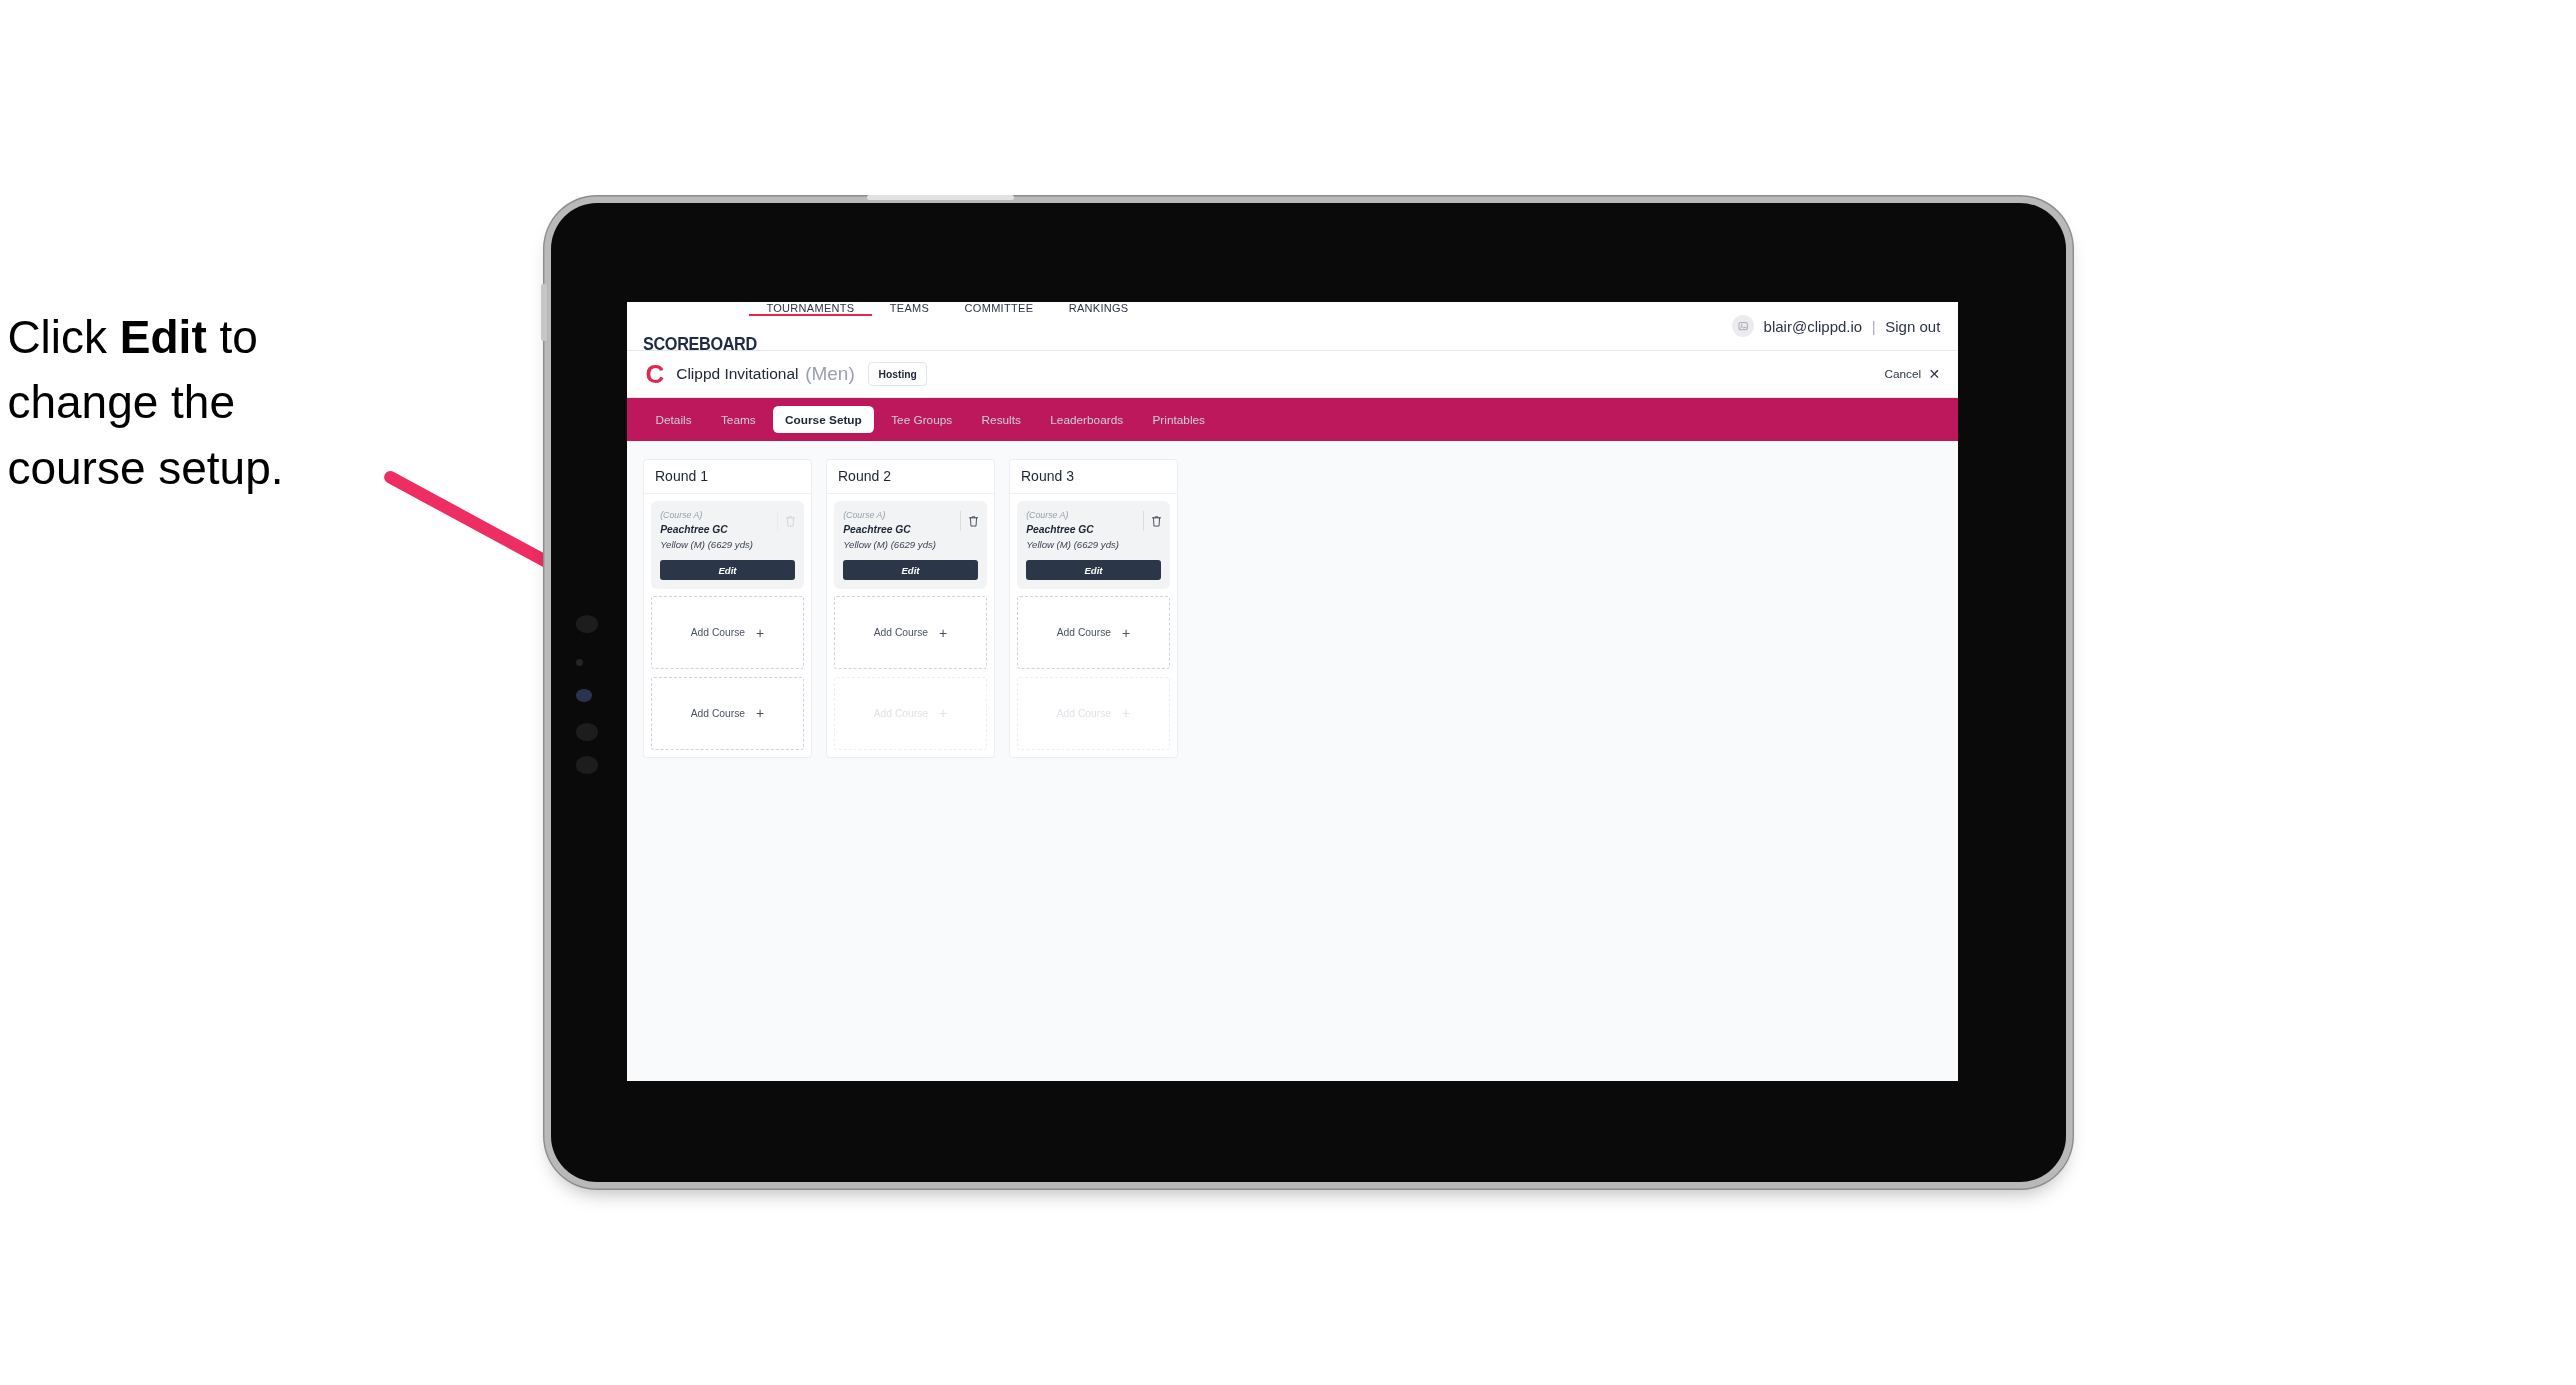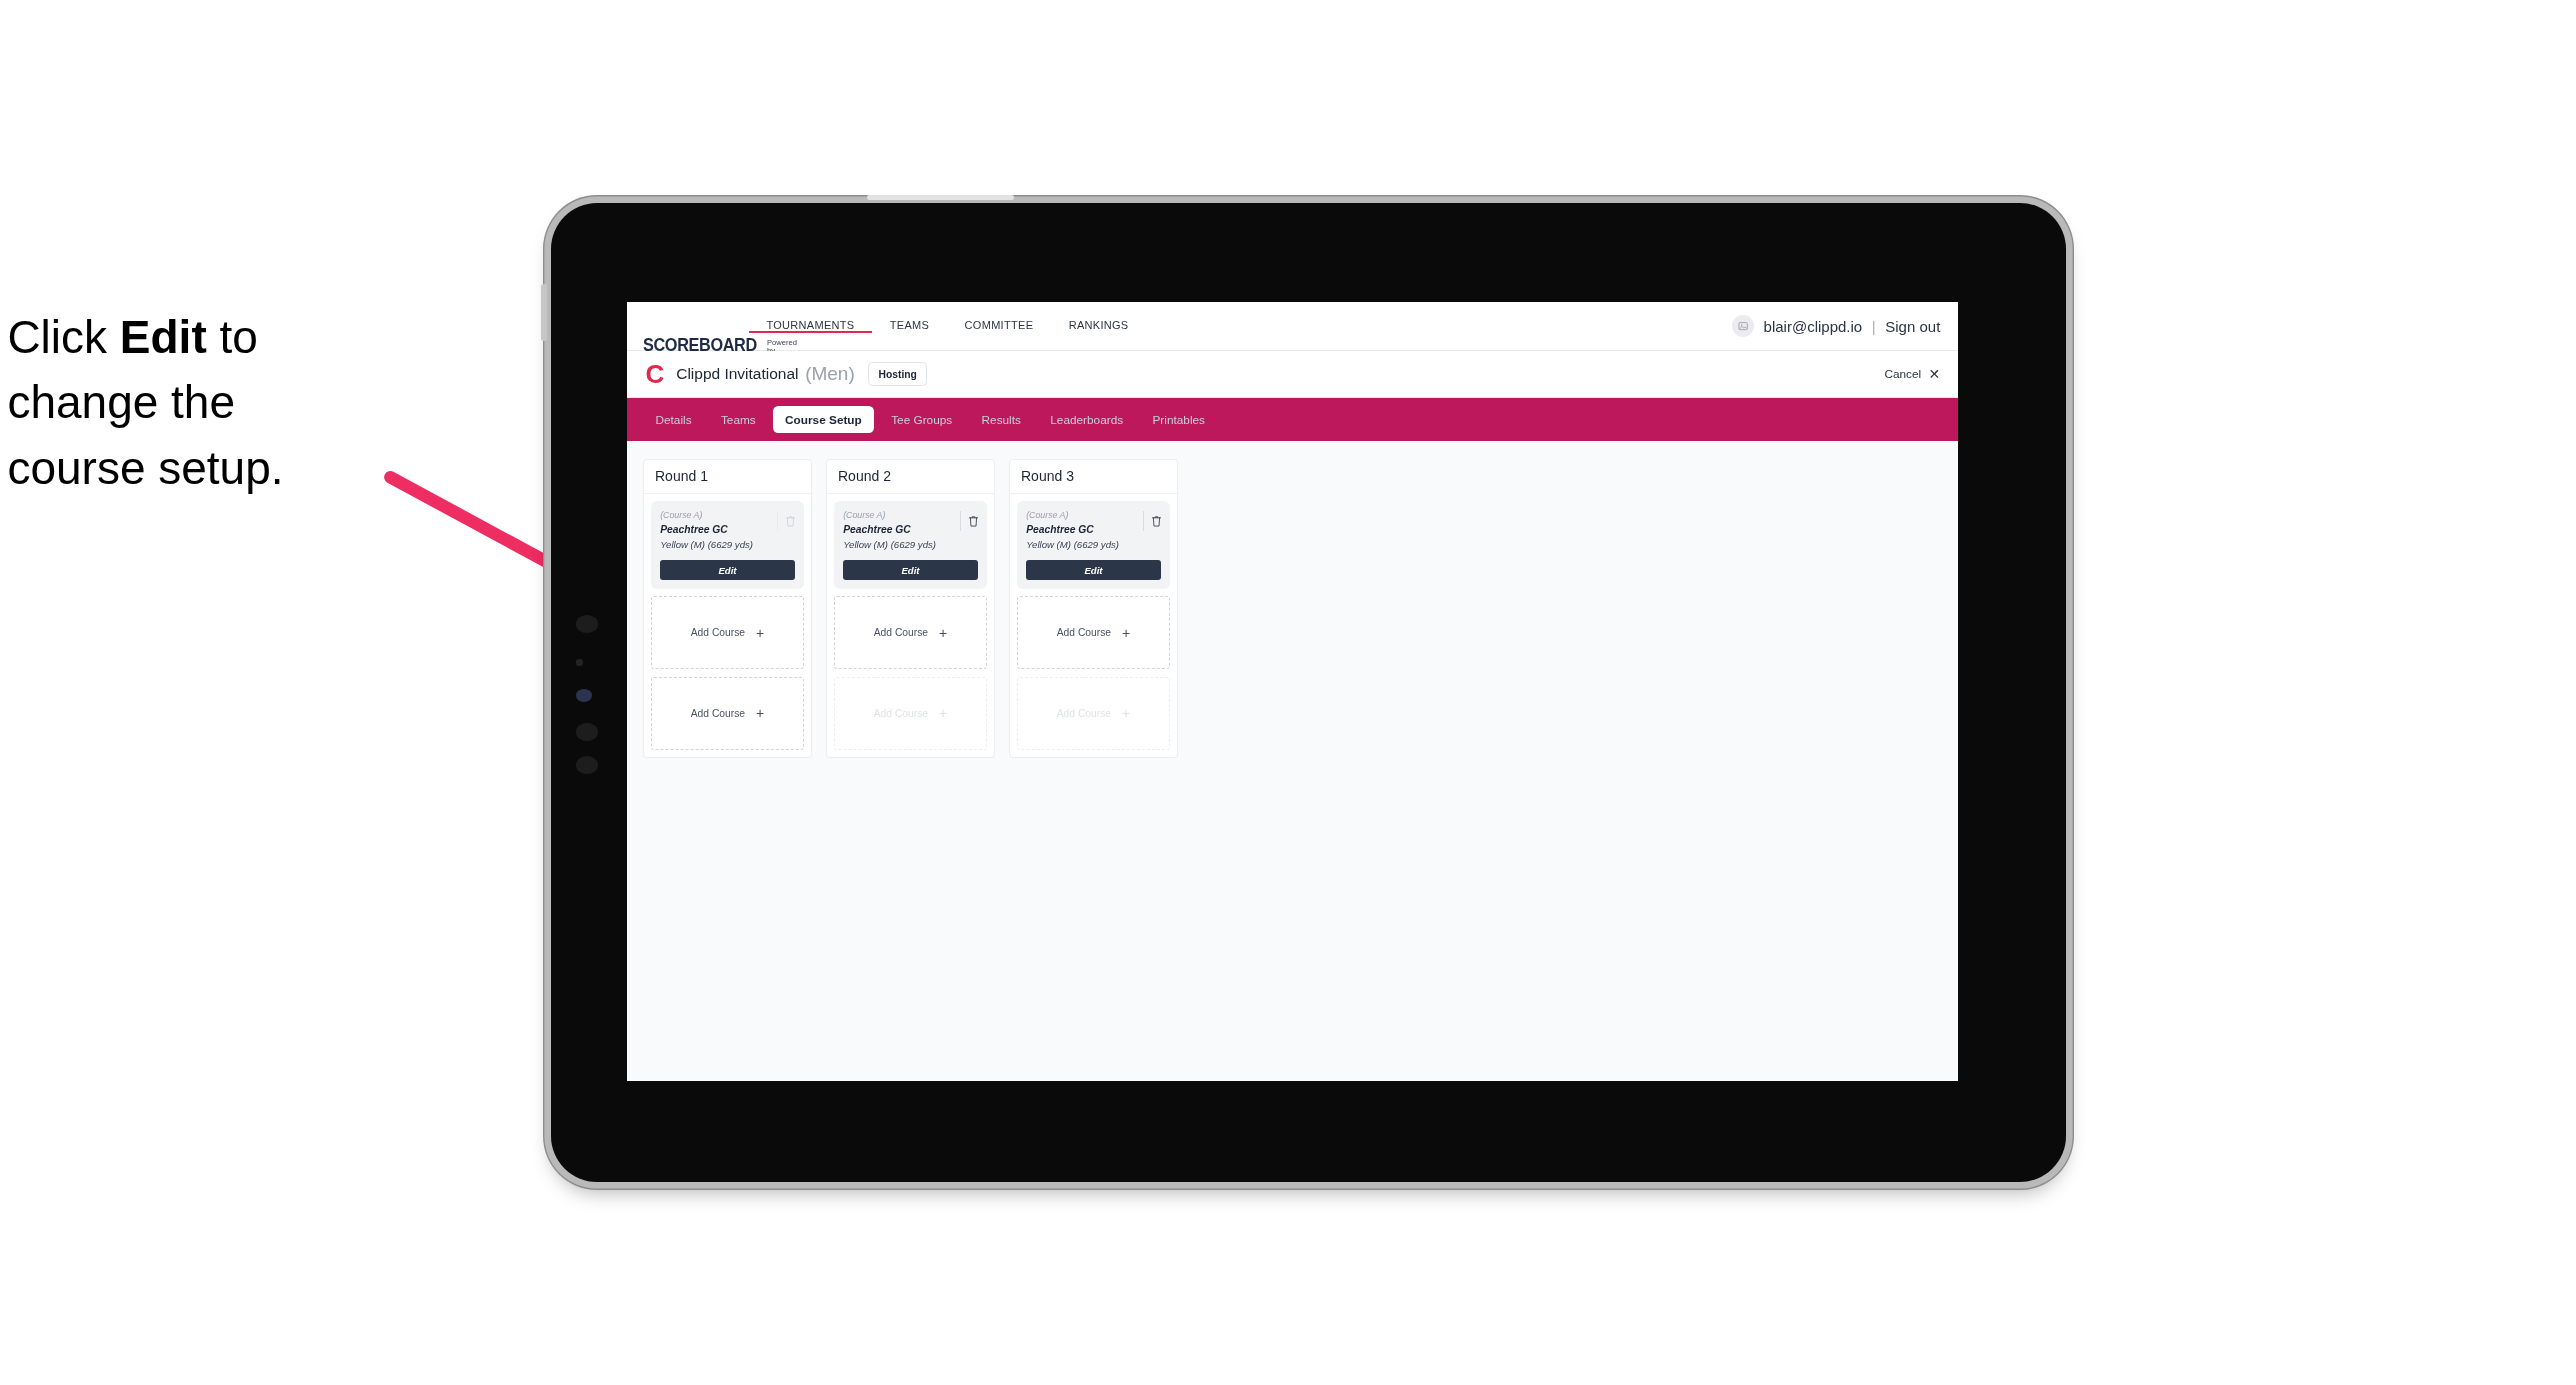--- a/index.html
+++ b/index.html
@@ -50,30 +50,30 @@
     overflow:hidden;
   }
 
   
   #topbar{
     height:48px;background:#ffffff;
     display:flex;align-items:center;
     border-bottom:0.7px solid #e6e8ec;
     position:relative;
   }
-  #logo-block{width:88px;margin-left:16px;display:flex;flex-direction:row;justify-content:space-between;margin-top:48px;}
+  #logo-block{width:88px;margin-left:16px;display:flex;flex-direction:column;justify-content:flex-end;margin-top:48px;}
   #logo-word{
     font-size:17.7px;font-weight:bold;letter-spacing:-0.4px;color:#1f2a44;
     font-family:"Liberation Sans", sans-serif;transform:scaleX(.92);transform-origin:left center;
     line-height:1;
   }
   #logo-sub{font-size:8px;color:#3c4454;margin-top:2.2px;line-height:1;transform:scaleX(.95);transform-origin:left center;}
   #logo-sub .brand{color:#e8264c;font-weight:bold;}
 
-  #mainnav{display:flex;align-items:center;height:48px;margin-left:17.7px;}
+  #mainnav{display:flex;align-items:flex-start;height:48px;margin-left:17.7px;}
   .navitem{
     display:flex;align-items:center;padding:0 17.7px;
     font-size:11px;color:#2c3444;letter-spacing:0.3px;
     border-bottom:2.2px solid transparent;cursor:pointer;
   }
   .navitem.active{border-bottom-color:#e8264c;}
 
   #topbar-right{
     margin-left:auto;display:flex;align-items:center;gap:9.6px;margin-right:17.7px;
     font-size:15px;color:#2c3444;

